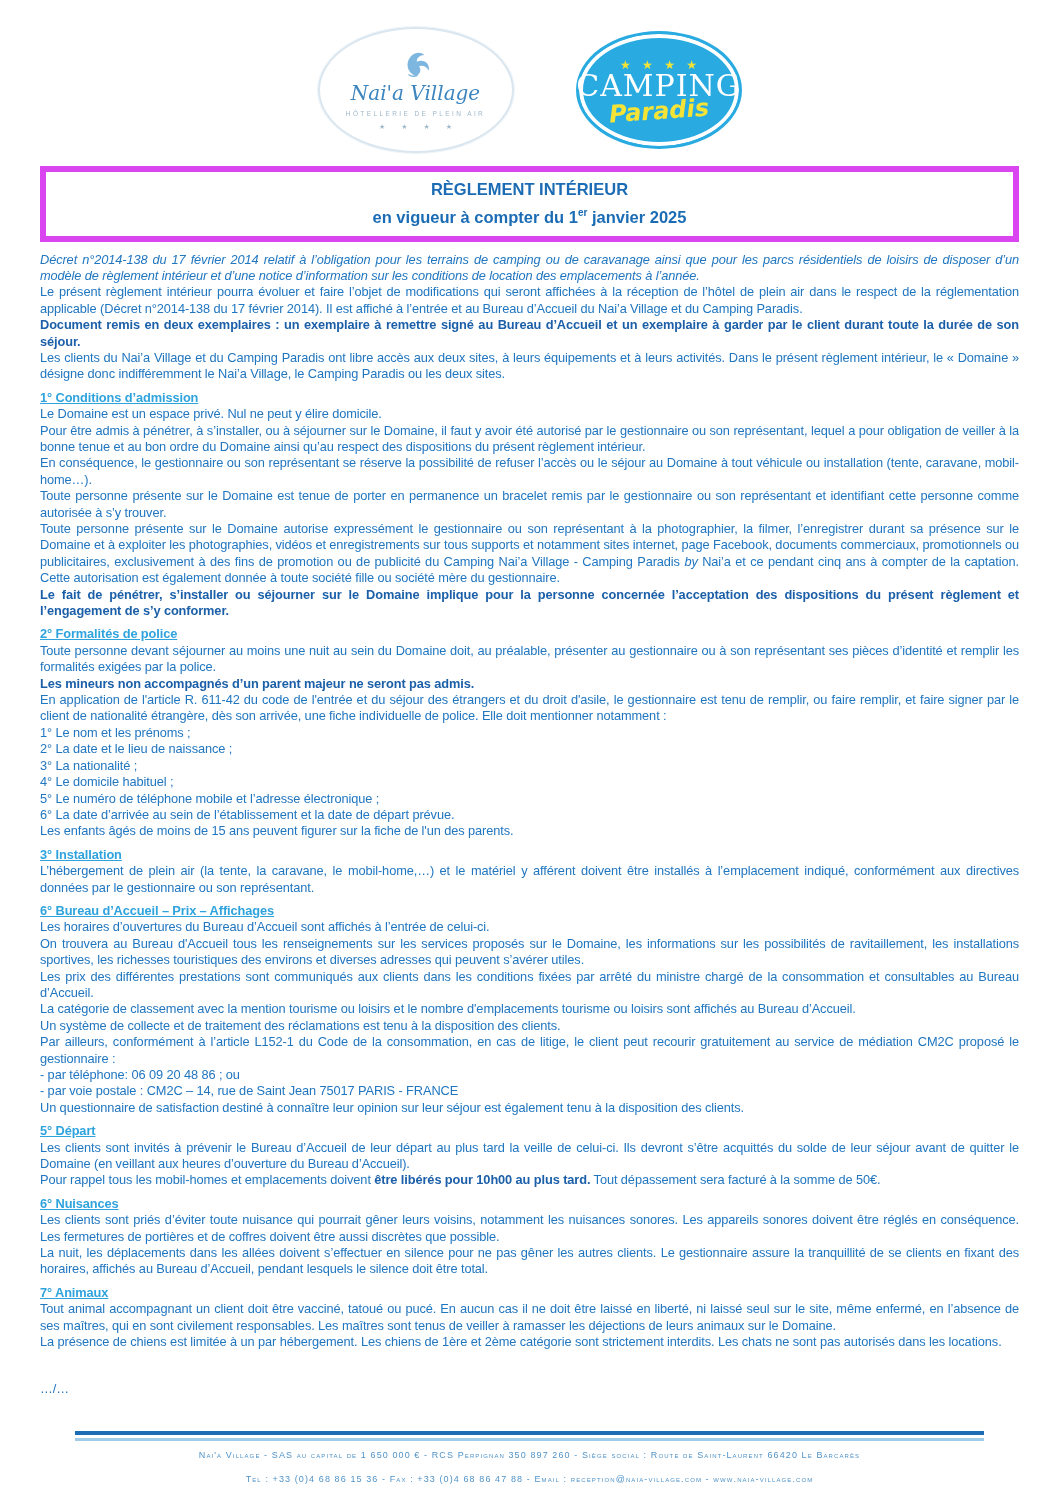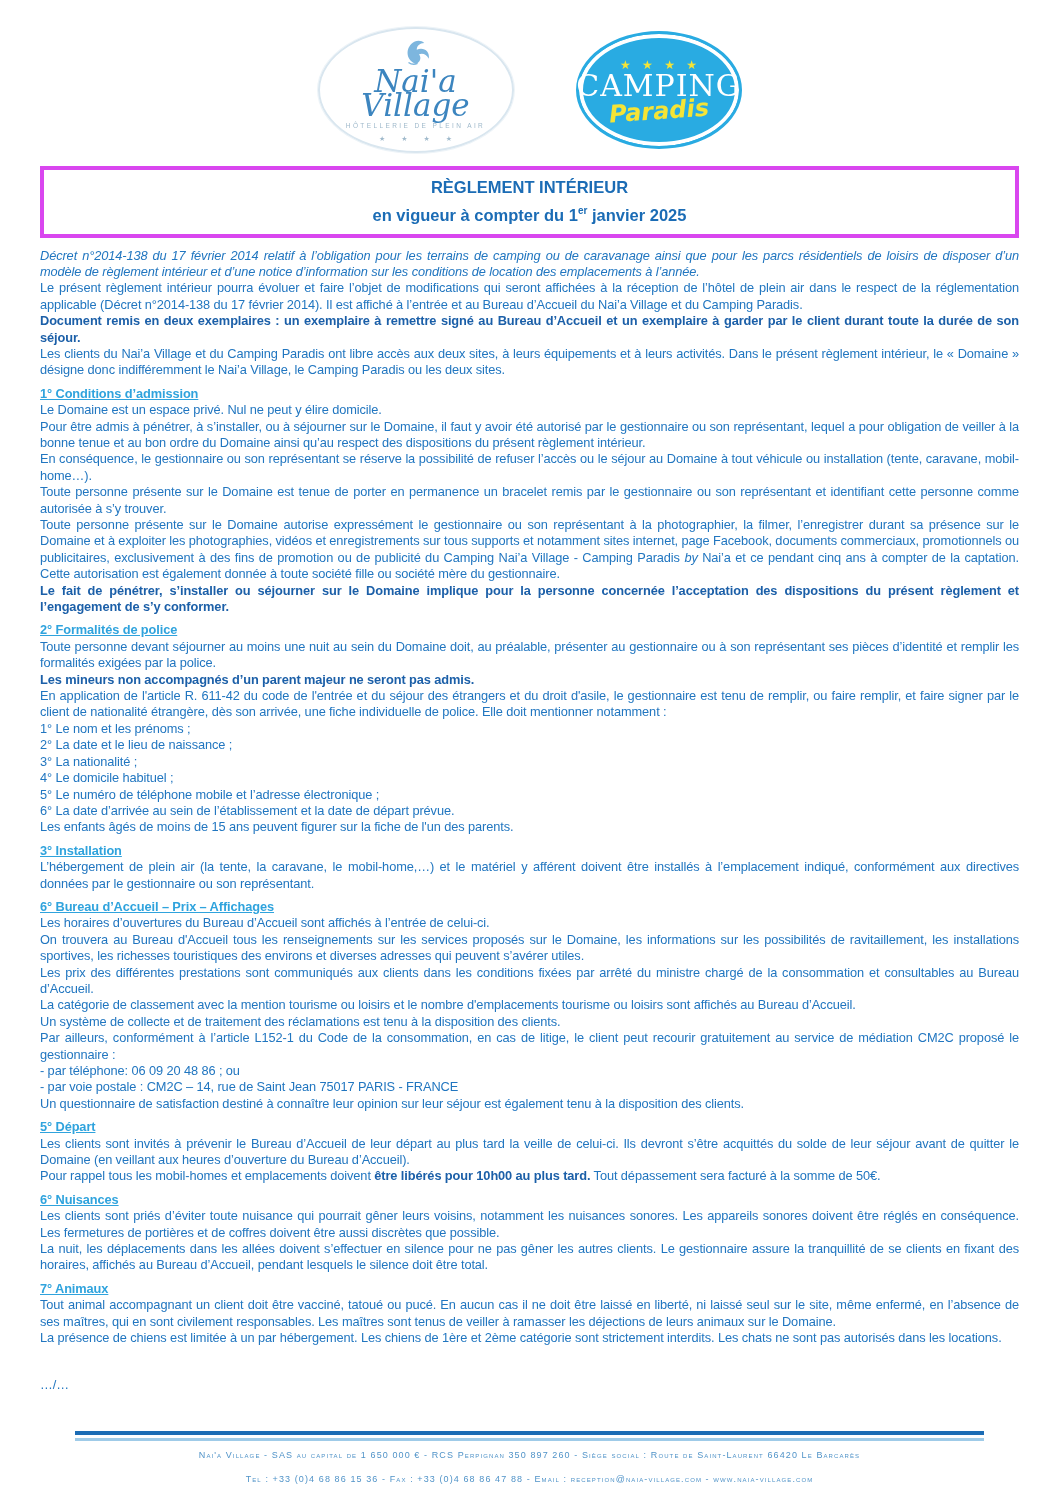--- a/index.html
+++ b/index.html
@@ -15,21 +15,21 @@
     display:flex;justify-content:center;align-items:center;
     gap:62px;padding-top:26px;height:128px;
   }
   .naia-logo{
     width:192px;height:122px;border:2px solid #d9e6ef;border-radius:50%;
     display:flex;flex-direction:column;align-items:center;justify-content:center;
     box-shadow:0 0 0 1px #eef4f8;
   }
   .naia-script{
     font-family:"DejaVu Serif",serif;font-style:italic;
-    color:#3c85bf;font-size:31px;line-height:24px;margin-top:-2px;text-align:center;
+    color:#3c85bf;font-size:20px;line-height:24px;margin-top:-2px;
   }
   .naia-sub{
     font-size:6.5px;letter-spacing:2.4px;color:#9fb9cb;margin-top:5px;
   }
   .naia-stars{
     font-size:7px;letter-spacing:7px;color:#9fb9cb;margin-top:6px;text-indent:7px;
   }
   .camping-logo{
     width:160px;height:112px;background:#29abe2;border-radius:50%;
     border:3px solid #29abe2;box-shadow:inset 0 0 0 4px #ffffff;
@@ -43,21 +43,21 @@
     letter-spacing:1px;line-height:26px;margin-top:2px;
   }
   .paradis-word{
     font-family:"DejaVu Sans",sans-serif;color:#f5e436;font-size:24px;
     font-weight:bold;font-style:italic;line-height:26px;transform:rotate(-4deg);
     margin-top:-1px;
   }
   
   .title-box{
     margin:12px 40px 8px 40px;
-    border:4px solid #d946ef;
+    border:6px solid #d946ef;
     text-align:center;
     padding:5px 0 7px 0;
     color:#1b6cb5;font-weight:bold;font-size:16.5px;line-height:24px;
   }
   .title-box sup{font-size:10px;}
   
   .doc{
     margin:10px 40px 0 40px;
     color:#2176c0;
     font-size:12.8px;line-height:16.4px;

